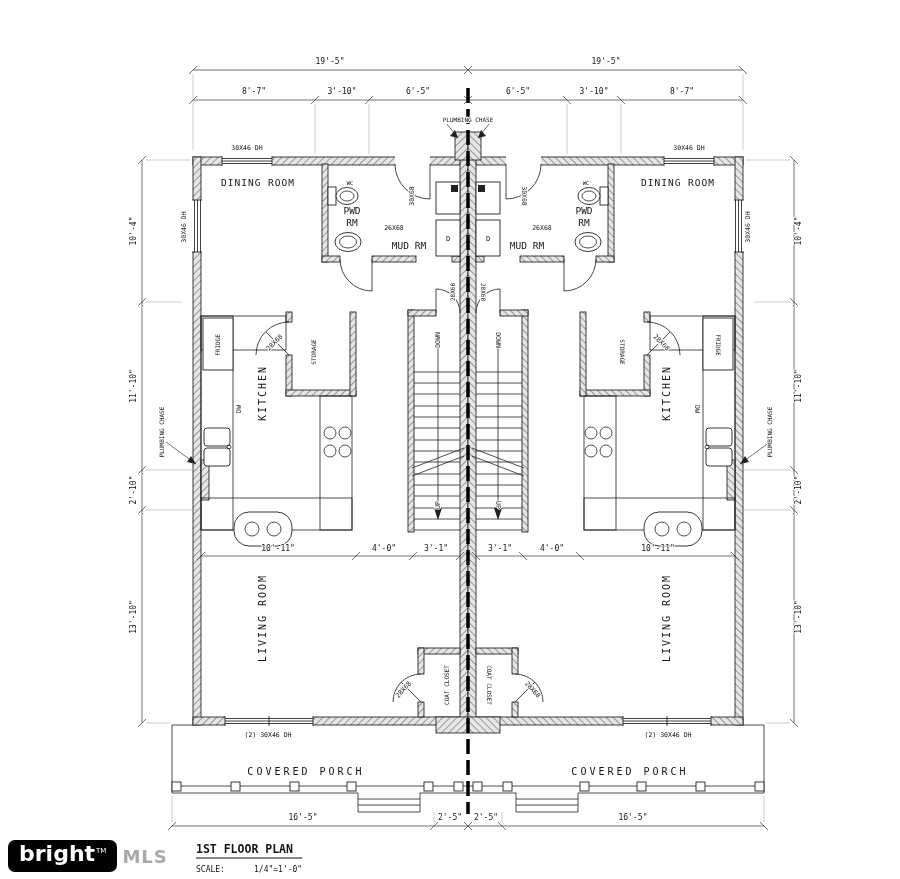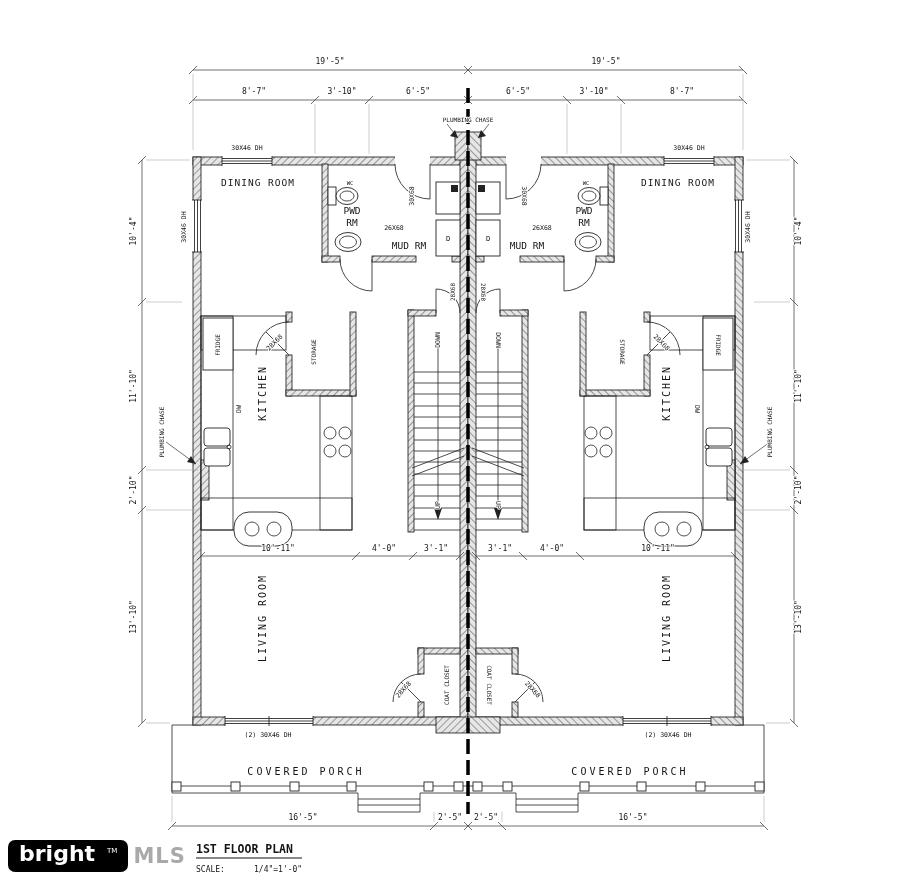--- a/index.html
+++ b/index.html
@@ -18,22 +18,22 @@
   .thin{fill:none;stroke:#222;stroke-width:.8;}
   .fix{fill:#fff;stroke:#222;stroke-width:.9;}
   .door{fill:none;stroke:#333;stroke-width:.9;}
   .dim{fill:none;stroke:#333;stroke-width:.7;}
   .ext{fill:none;stroke:#999;stroke-width:.5;}
   .winline{fill:none;stroke:#111;stroke-width:.8;}
   
   .logo{position:absolute;left:8px;top:840px;display:flex;align-items:center;gap:5px;}
   .logo-box{background:#000;color:#fff;border-radius:7px;padding:3px 11px 7px 11px;
             font-family:"DejaVu Sans",sans-serif;font-weight:bold;font-size:22px;line-height:1;}
-  .logo-box sup{font-size:7px;font-weight:normal;margin-left:12px;text-align:center;}
-  .logo-mls{color:#a9a9a9;font-weight:bold;font-size:21px;letter-spacing:1px;
+  .logo-box sup{font-size:7px;font-weight:normal;margin-left:1px;text-align:center;}
+  .logo-mls{color:#a9a9a9;font-weight:bold;font-size:18px;letter-spacing:1px;
             font-family:"DejaVu Sans",sans-serif;}
 </style>
 </head>
 <body>
 
 <div class="canvas">
 
 <svg width="900" height="879" viewBox="0 0 900 879">
   <defs>
     <pattern id="hatch" width="5" height="5" patternUnits="userSpaceOnUse" patternTransform="rotate(45)">

